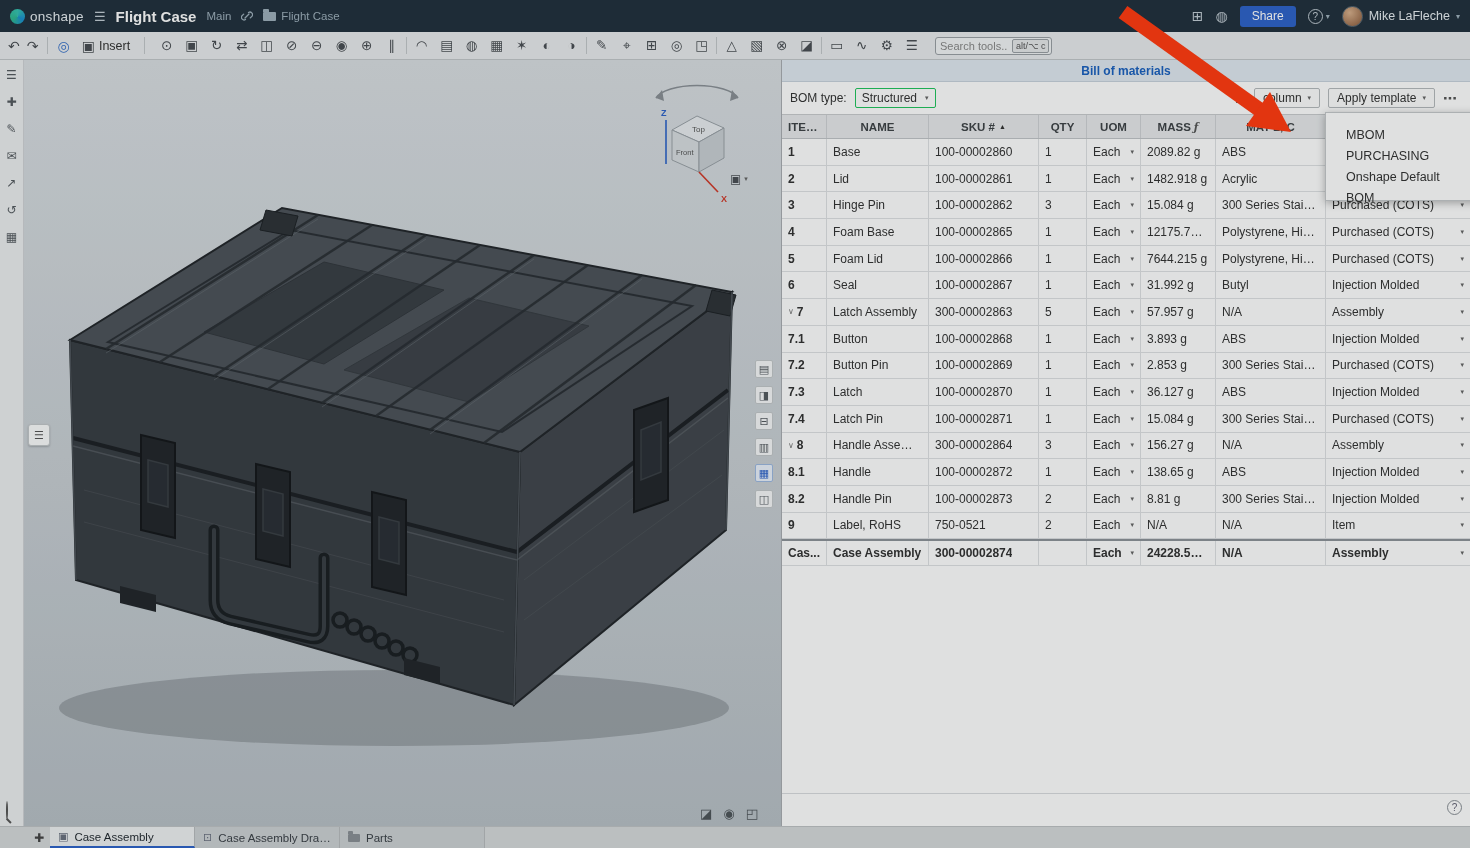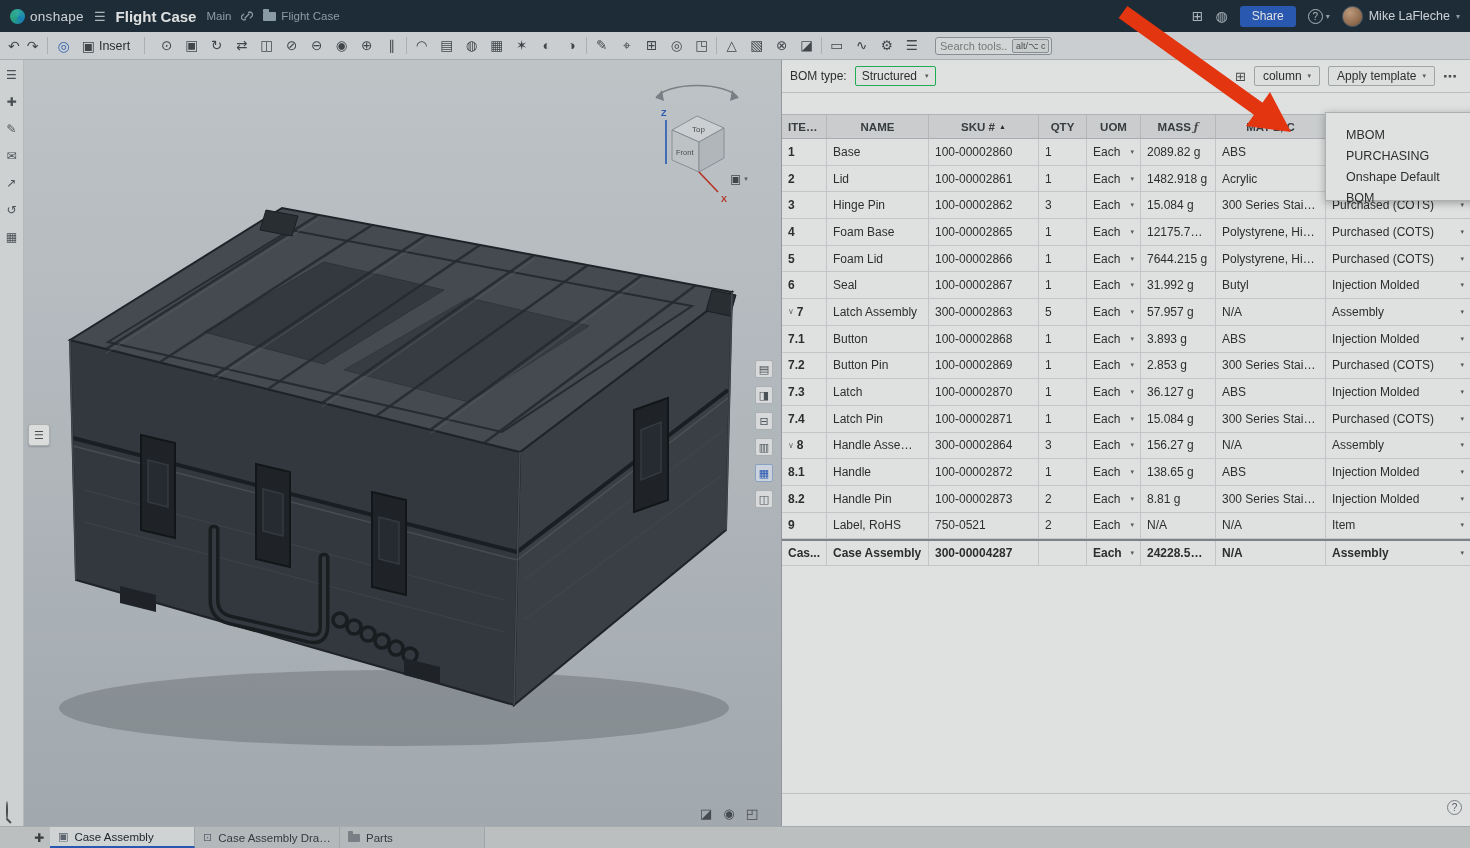--- a/index.html
+++ b/index.html
@@ -359,20 +359,21 @@
         <span class="ptab">◫</span>
       </div>
     <div class="vp-bottom-icons">
         <span class="vpb-icon">◪</span>
         <span class="vpb-icon">◉</span>
         <span class="vpb-icon">◰</span>
       </div>
   </div>
 
   <section class="bom-panel">
+    <div class="bom-title">Bill of materials</div>
 
     <div class="bom-controls">
       <span class="bom-type-label">BOM type:</span>
       <span class="ui-select">
         <span>Structured</span>
         <span class="sel-caret">▾</span>
       </span>
       <div class="controls-right">
         <span class="icon-btn">⊞</span>
         <span class="mini-btn">
@@ -840,21 +841,21 @@
             </div>
           </div>
           <div class="bt-row bt-footer">
             <div class="bt-cell c-item">
               <span class="cell-text item-num">Cas...</span>
             </div>
             <div class="bt-cell c-name">
               <span class="cell-text">Case Assembly</span>
             </div>
             <div class="bt-cell c-sku">
-              <span class="cell-text">300-00004287</span>
+              <span class="cell-text">300-00002874</span>
             </div>
             <div class="bt-cell c-qty">
               <span class="cell-text"></span>
             </div>
             <div class="bt-cell c-uom select-cell">
               <span class="cell-text">Each</span>
               <span class="sel-caret">▾</span>
             </div>
             <div class="bt-cell c-mass">
               <span class="cell-text">24228.548 g</span>

